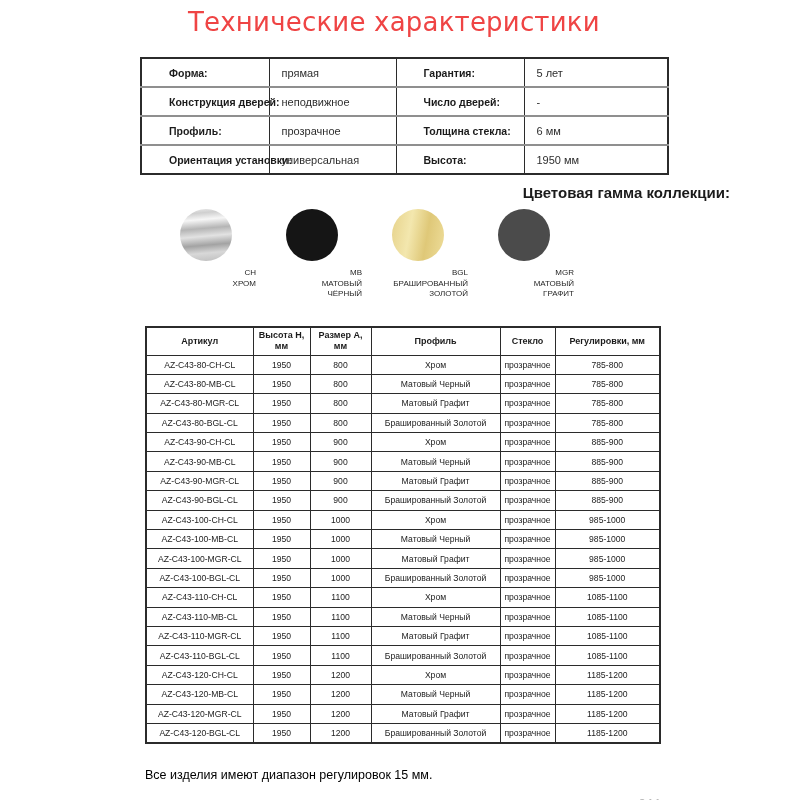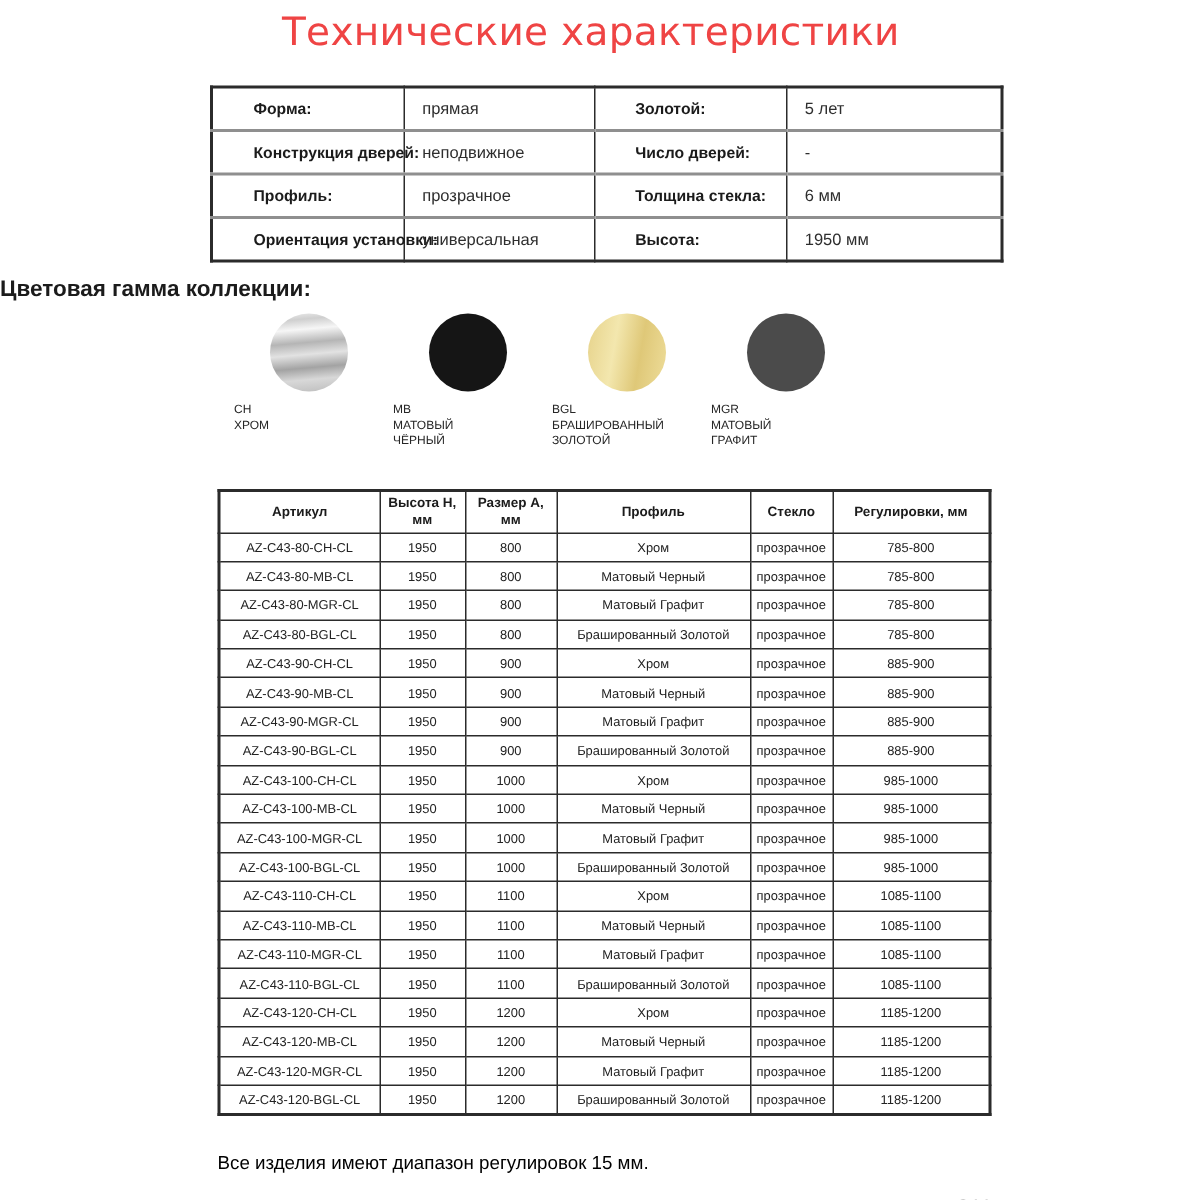--- a/index.html
+++ b/index.html
@@ -16,21 +16,21 @@
     border-collapse:collapse; border:2px solid #2b2b2b; table-layout:fixed; }
   .spec-table td { height:29px; border-left:1px solid #2b2b2b;
     border-bottom:2px solid #8f8f8f; vertical-align:middle;
     padding-left:27px; white-space:nowrap; overflow:visible; }
   .spec-table td:first-child { border-left:none; }
   .spec-table tr:last-child td { border-bottom:none; }
   .spec-table .lbl { font-weight:bold; font-size:10.5px; color:#1b1b1b; }
   .spec-table .val { font-size:11px; color:#2e2e2e; padding-left:12px; }
 
   
-  .palette { position:absolute; top:184px; left:0; width:730px; text-align:left; }
+  .palette { position:absolute; top:184px; left:0; width:730px; text-align:right; }
   .palette-title { font-size:15px; font-weight:bold; color:#1b1b1b; }
   .swatch-row { margin-top:8px; display:flex; justify-content:center; gap:6px; }
   .swatch { width:100px; }
   .circle { width:52px; height:52px; border-radius:50%; margin:0 auto; }
   .circle[data-style="chrome"] { background:linear-gradient(175deg,
       #ededed 0%, #cfcfcf 10%, #f6f6f6 22%, #b5b5b5 38%,
       #e2e2e2 52%, #a3a3a3 68%, #d8d8d8 82%, #bdbdbd 100%); }
   .circle[data-style="matte-black"] { background:#151515; }
   .circle[data-style="brushed-gold"] { background:linear-gradient(100deg,
       #e6d28a 0%, #f3e7ae 35%, #dfc878 65%, #eedd9a 100%); }
@@ -66,21 +66,21 @@
       <col style="width:128px">
         <col style="width:127px">
       <col style="width:128px">
         <col style="width:144px">
     </colgroup>
     <tbody>
 
         <tr>
           <td class="lbl">Форма:</td>
           <td class="val">прямая</td>
-          <td class="lbl">Золотой:</td>
+          <td class="lbl">Гарантия:</td>
           <td class="val">5 лет</td>
         </tr>
 
         <tr>
           <td class="lbl">Конструкция дверей:</td>
           <td class="val">неподвижное</td>
           <td class="lbl">Число дверей:</td>
           <td class="val">-</td>
         </tr>
 

